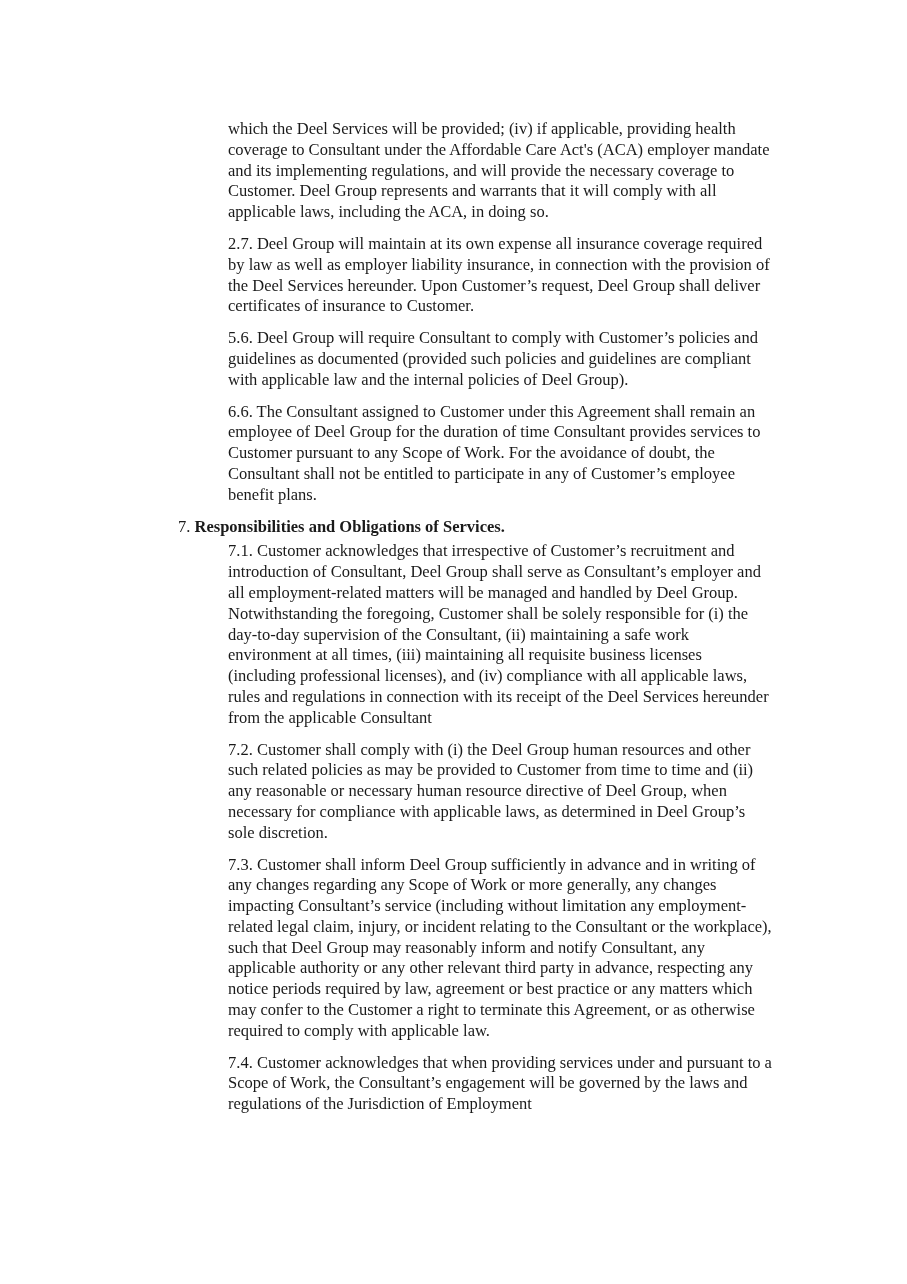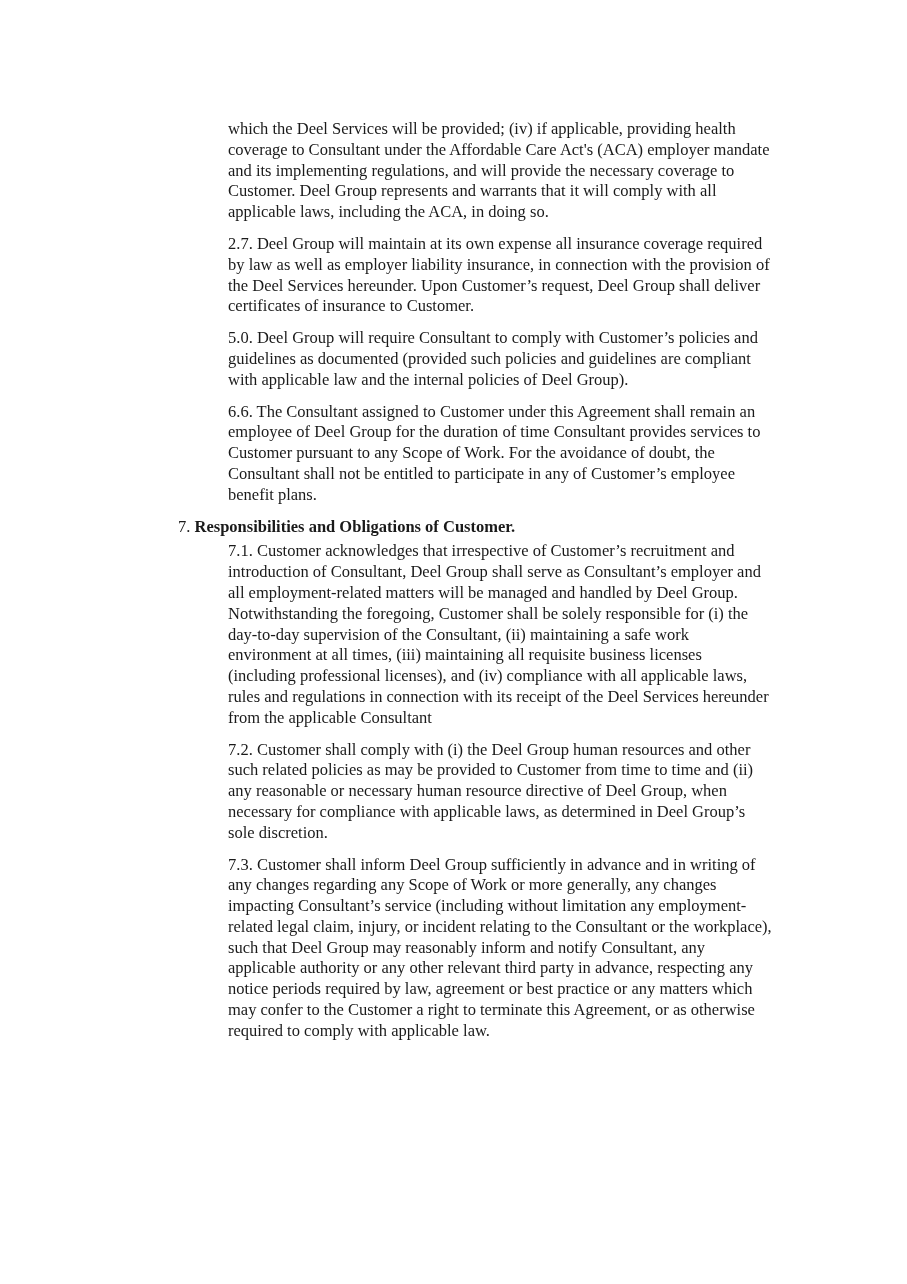--- a/index.html
+++ b/index.html
@@ -48,27 +48,28 @@
 </head>
 <body>
 
 <div class="page">
   <div class="doc-content">
 
     <p class="para">which the Deel Services will be provided; (iv) if applicable, providing health coverage to Consultant under the Affordable Care Act's (ACA) employer mandate and its implementing regulations, and will provide the necessary coverage to Customer. Deel Group represents and warrants that it will comply with all applicable laws, including the ACA, in doing so.</p>
 
     <p class="para">2.7. Deel Group will maintain at its own expense all insurance coverage required by law as well as employer liability insurance, in connection with the provision of the Deel Services hereunder. Upon Customer’s request, Deel Group shall deliver certificates of insurance to Customer.</p>
 
-    <p class="para">5.0. Deel Group will require Consultant to comply with Customer’s policies and guidelines as documented (provided such policies and guidelines are compliant with applicable law and the internal policies of Deel Group).</p>
+    <p class="para">5.6. Deel Group will require Consultant to comply with Customer’s policies and guidelines as documented (provided such policies and guidelines are compliant with applicable law and the internal policies of Deel Group).</p>
 
     <p class="para">6.6. The Consultant assigned to Customer under this Agreement shall remain an employee of Deel Group for the duration of time Consultant provides services to Customer pursuant to any Scope of Work. For the avoidance of doubt, the Consultant shall not be entitled to participate in any of Customer’s employee benefit plans.</p>
 
-    <h2 class="section-heading"><span>7.</span> <span class="heading-title">Responsibilities and Obligations of Customer.</span></h2>
+    <h2 class="section-heading"><span>7.</span> <span class="heading-title">Responsibilities and Obligations of Services.</span></h2>
 
     <p class="para">7.1. Customer acknowledges that irrespective of Customer’s recruitment and introduction of Consultant, Deel Group shall serve as Consultant’s employer and all employment-related matters will be managed and handled by Deel Group. Notwithstanding the foregoing, Customer shall be solely responsible for (i) the day-to-day supervision of the Consultant, (ii) maintaining a safe work environment at all times, (iii) maintaining all requisite business licenses (including professional licenses), and (iv) compliance with all applicable laws, rules and regulations in connection with its receipt of the Deel Services hereunder from the applicable Consultant</p>
 
     <p class="para">7.2. Customer shall comply with (i) the Deel Group human resources and other such related policies as may be provided to Customer from time to time and (ii) any reasonable or necessary human resource directive of Deel Group, when necessary for compliance with applicable laws, as determined in Deel Group’s sole discretion.</p>
 
     <p class="para">7.3. Customer shall inform Deel Group sufficiently in advance and in writing of any changes regarding any Scope of Work or more generally, any changes impacting Consultant’s service (including without limitation any employment-related legal claim, injury, or incident relating to the Consultant or the workplace), such that Deel Group may reasonably inform and notify Consultant, any applicable authority or any other relevant third party in advance, respecting any notice periods required by law, agreement or best practice or any matters which may confer to the Customer a right to terminate this Agreement, or as otherwise required to comply with applicable law.</p>
 
+    <p class="para">7.4. Customer acknowledges that when providing services under and pursuant to a Scope of Work, the Consultant’s engagement will be governed by the laws and regulations of the Jurisdiction of Employment</p>
 
   </div>
 </div>
 
 </body></html>

